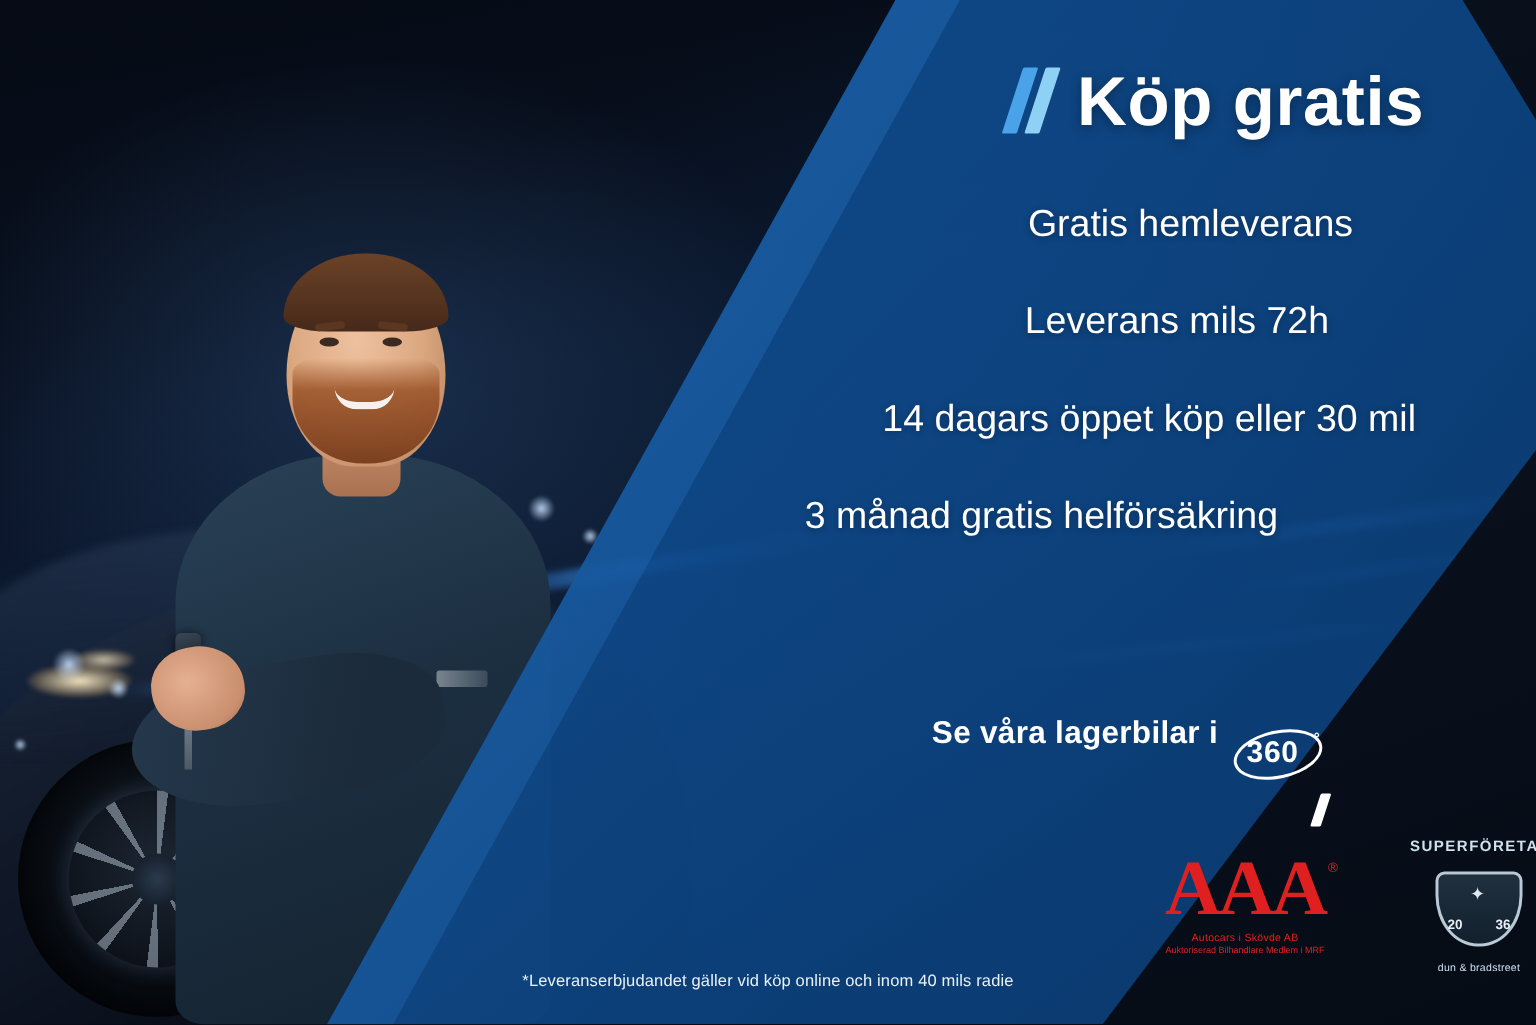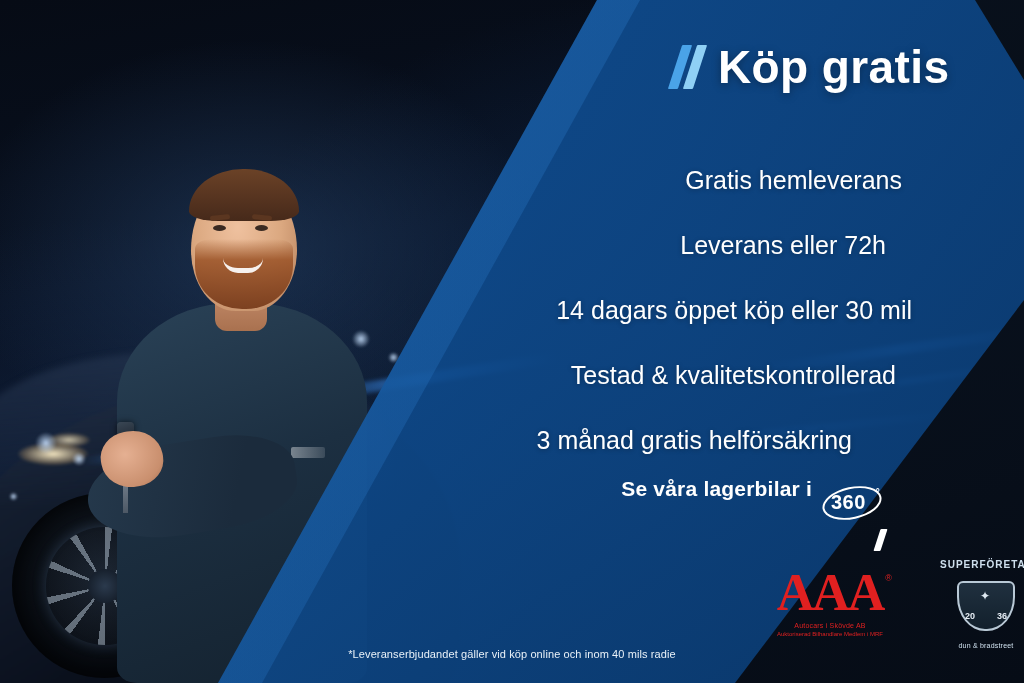--- a/index.html
+++ b/index.html
@@ -240,23 +240,23 @@
     position:absolute; left:0; top:135px; width:594px;
   }
   .bullet {
     font-size:25px; font-weight:400; color:#ffffff;
     text-align:right;
     padding-right:110px;
     margin-bottom:36px;
     text-shadow:0 1px 5px rgba(0,0,0,.3);
     white-space:nowrap;
   }
-  .bullet.b1 { padding-right:122px;margin-top:31px; }
+  .bullet.b1 { padding-right:122px; }
   .bullet.b2 { padding-right:138px; }
-  .bullet.b3 { padding-right:112px; }
+  .bullet.b3 { padding-right:80px; }
   .bullet.b4 { padding-right:128px; }
   .bullet.b5 { padding-right:172px; }
 
   .cta {
     position:absolute; left:0; top:455px; width:594px;
     padding-right:140px; text-align:right;
   }
   .cta-line1 {
     display:inline-flex; align-items:center; gap:10px;
     font-size:21px; font-weight:700; letter-spacing:.2px;
@@ -397,23 +397,22 @@
     <div class="title-row">
       <span class="slashes">
           <i></i>
           <i></i>
         </span>
       <span class="title">Köp gratis</span>
     </div>
 
     <div class="bullets">
       <div class="bullet b1">Gratis hemleverans</div>
-      <div class="bullet b2">Leverans eller 72h</div>
+      <div class="bullet b2">Leverans mils 72h</div>
       <div class="bullet b3">14 dagars öppet köp eller 30 mil</div>
-      <div class="bullet b4">Testad &amp; kvalitetskontrollerad</div>
       <div class="bullet b5">3 månad gratis helförsäkring</div>
     </div>
 
     <div class="cta">
       <div class="cta-line1">
         <span>Se våra lagerbilar i</span>
         <span class="badge360">
           <span class="ring"></span>
           <span class="num">360</span>
           <span class="deg">°</span>

